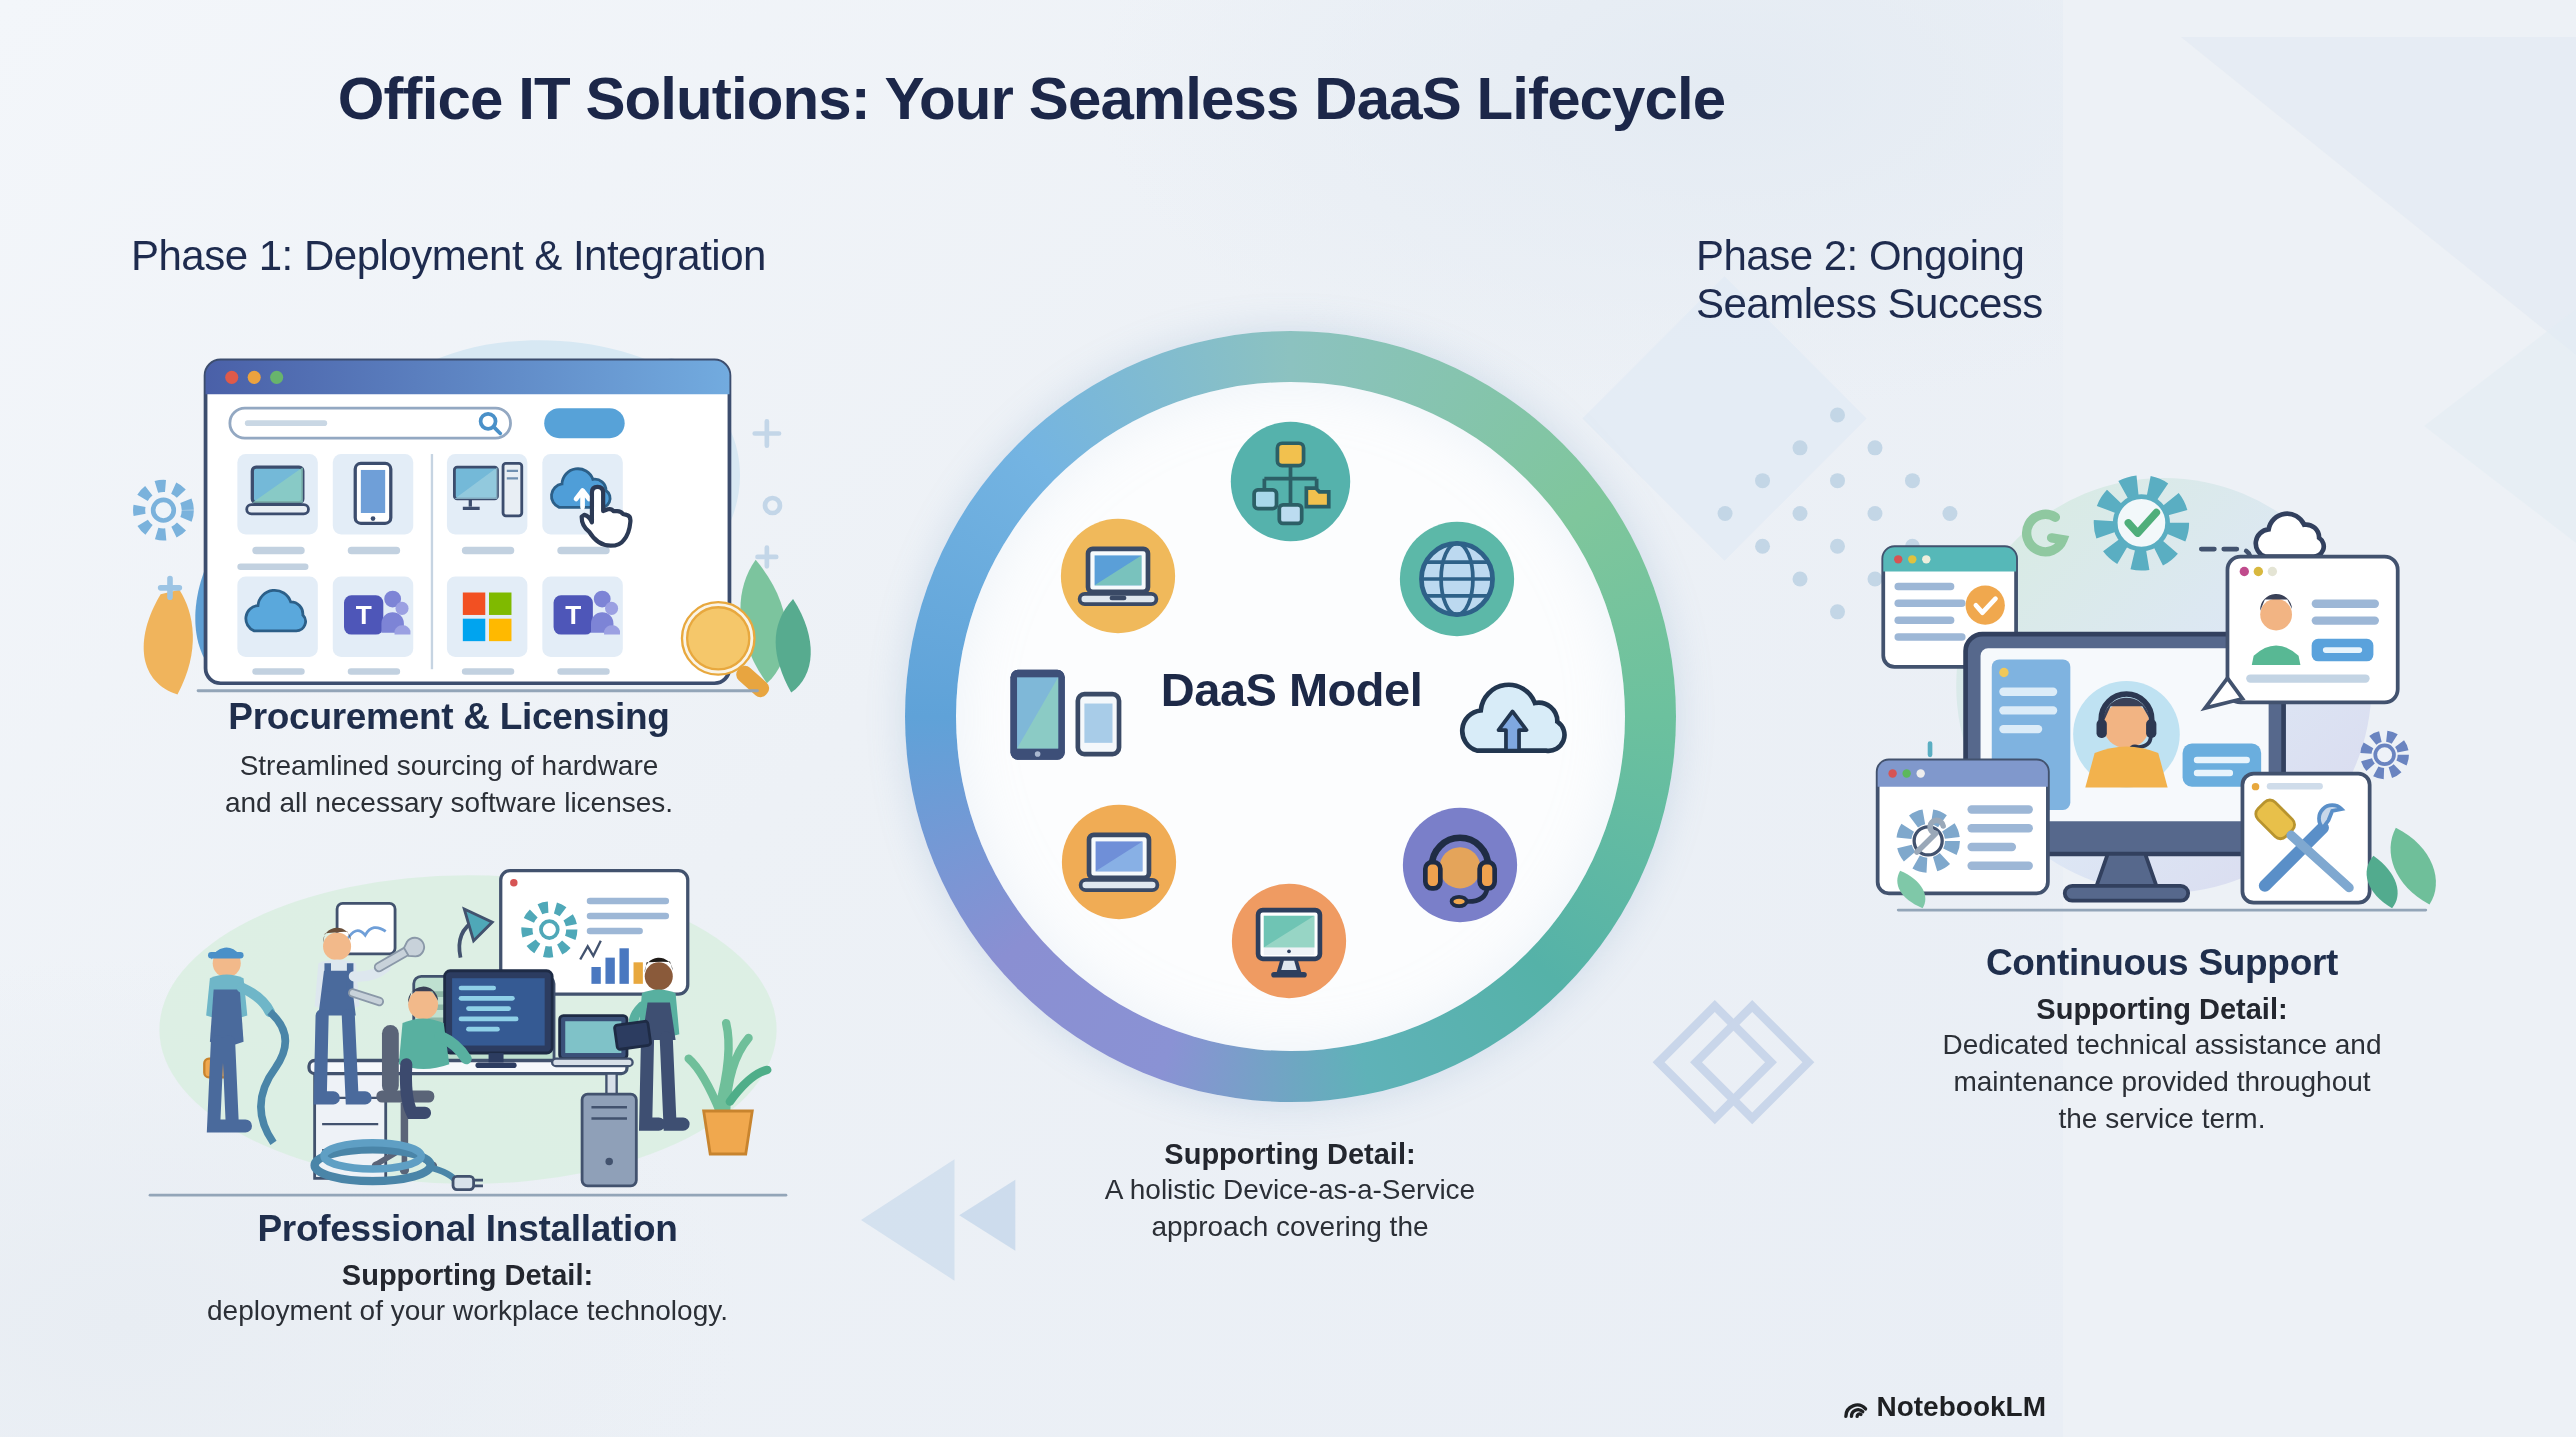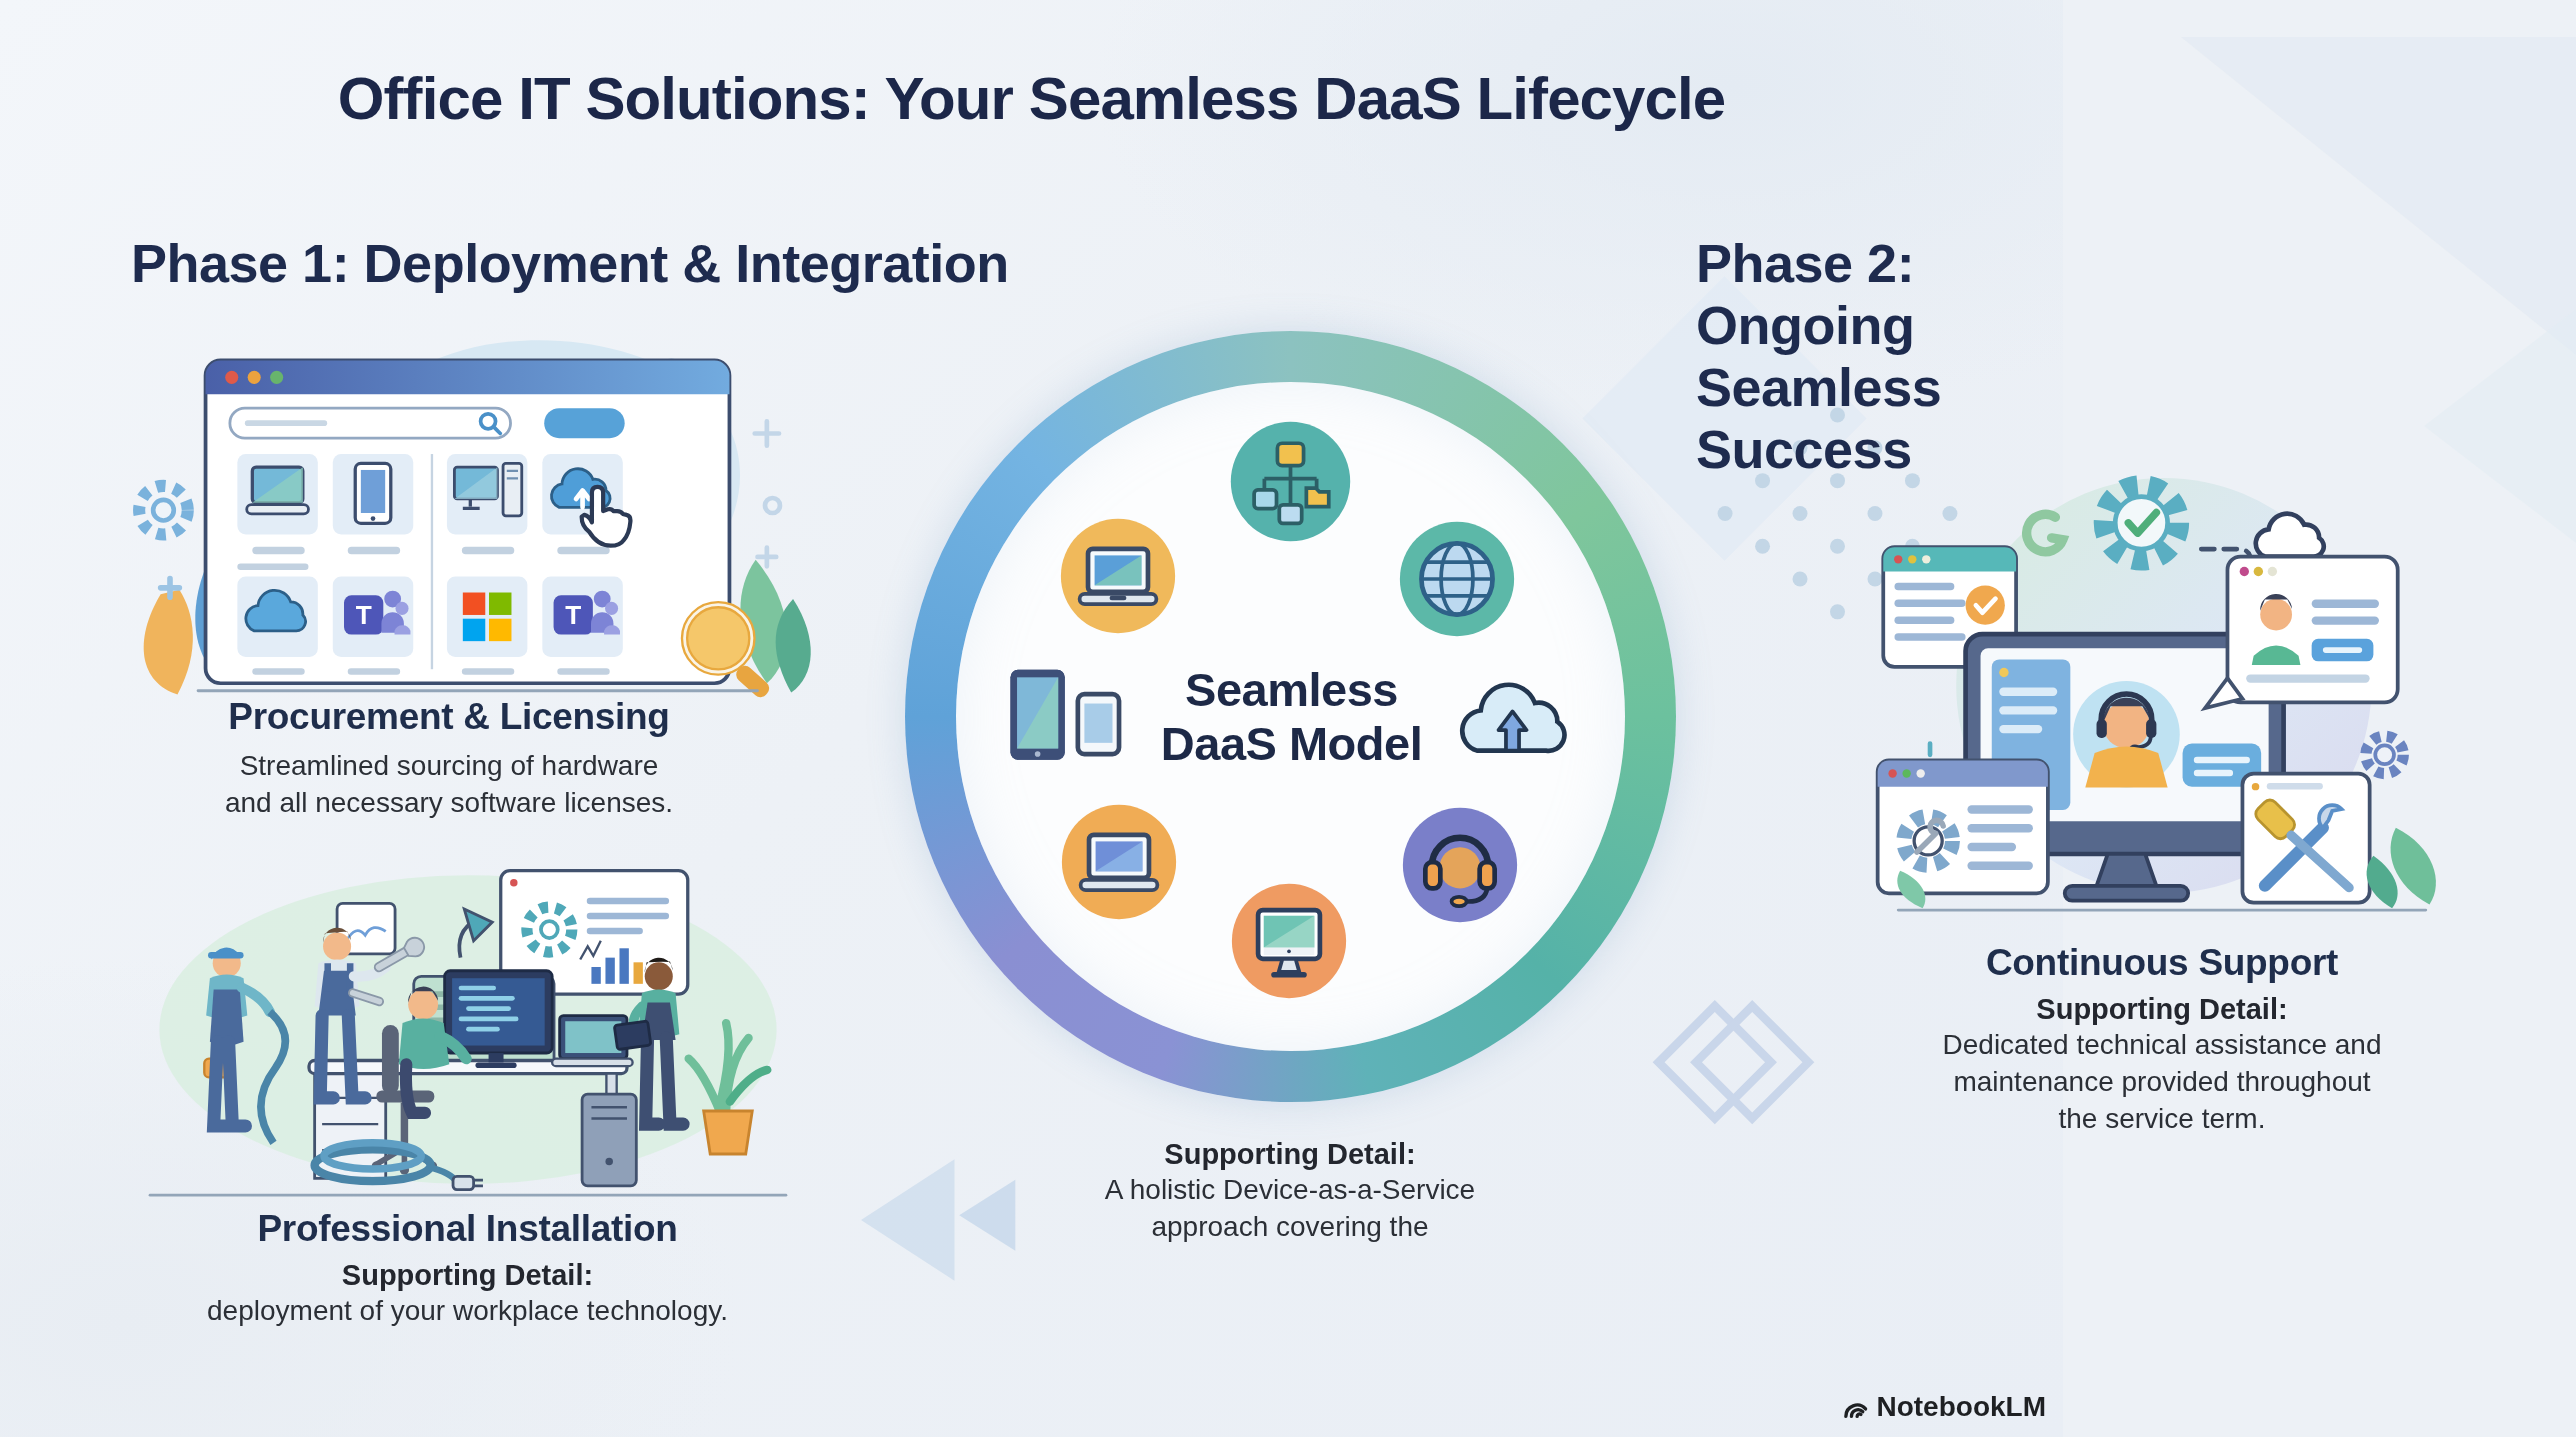--- a/index.html
+++ b/index.html
@@ -14,21 +14,21 @@
       radial-gradient(1030px 524px at 84% 6%, #e4ebf3 0%, rgba(228,235,243,0) 62%),
       radial-gradient(1030px 608px at 6% 92%, #e8edf3 0%, rgba(232,237,243,0) 60%),
       linear-gradient(135deg,#f3f6fa 0%,#edf1f6 45%,#e9eef5 100%);
   }
   .abs{position:absolute;}
   .page-title{
     left:0;right:0;top:64px;text-align:center;
     font-size:60px;font-weight:700;letter-spacing:-0.9px;color:#1c2749;
   }
   .phase-heading{
-    font-size:54px;font-weight:700;color:#1e2b4e;letter-spacing:-0.5px;
+    font-size:42px;font-weight:400;color:#1e2b4e;letter-spacing:-0.5px;
   }
   .tblock{text-align:center;}
   .sec-heading{font-size:37px;font-weight:700;color:#1f2e4c;letter-spacing:-0.3px;margin-bottom:9.4px;}
   .detail-label{font-size:29px;font-weight:700;color:#23262e;margin-top:3.7px;text-align:center;}
   .body-line{font-size:28px;color:#2b2f36;line-height:37px;}
   
   .ring{
     left:905px;top:331px;width:771px;height:771px;border-radius:50%;
     background:conic-gradient(from 0deg,
       #8cc2c0 0deg,#7fc69c 55deg,#6cc19e 90deg,#55b2a8 135deg,
@@ -462,21 +462,20 @@
     <circle cx="63" cy="63" r="61" fill="#7a7fc9"></circle>
     <circle cx="63" cy="66" r="22" fill="#f0a84e" opacity=".9"></circle>
     <path d="M33 72 v-8 a30 30 0 0 1 60 0 v8" fill="none" stroke="#1f2c45" stroke-width="7" stroke-linecap="round"></path>
     <rect x="26" y="60" width="16" height="28" rx="7" fill="#f0a24e" stroke="#1f2c45" stroke-width="5"></rect>
     <rect x="84" y="60" width="16" height="28" rx="7" fill="#f0a24e" stroke="#1f2c45" stroke-width="5"></rect>
     <path d="M92 88 q-2 14 -20 14 h-6" fill="none" stroke="#1f2c45" stroke-width="5" stroke-linecap="round"></path>
     <ellipse cx="62" cy="102" rx="8" ry="5" fill="#f0a84e" stroke="#1f2c45" stroke-width="4"></ellipse>
   </svg>
 
   <div class="abs center-title">
-    <div>Seamless</div>
     <div>DaaS Model</div>
   </div>
 
   <div class="abs tblock" style="left:1009px;top:1134px;width:562px;">
     <div class="detail-label">Supporting Detail:</div>
     <div class="body-line">A holistic Device-as-a-Service</div>
     <div class="body-line">approach covering the</div>
   </div>
 
   <svg class="abs" style="left:1872px;top:463px;" width="580" height="463" viewBox="0 0 620 495">

